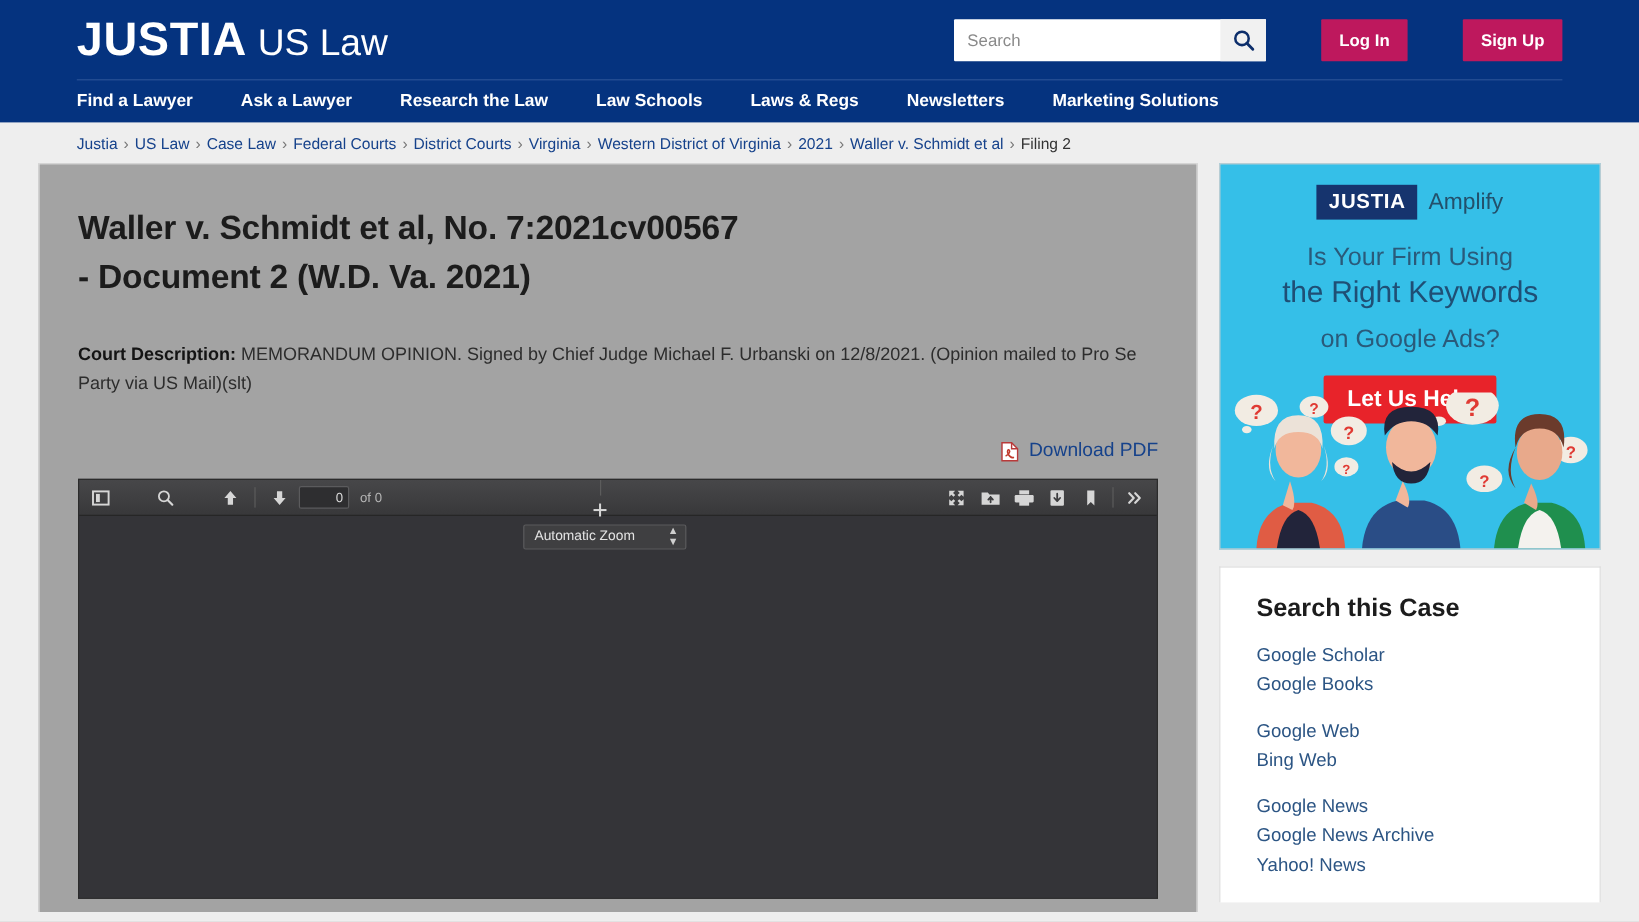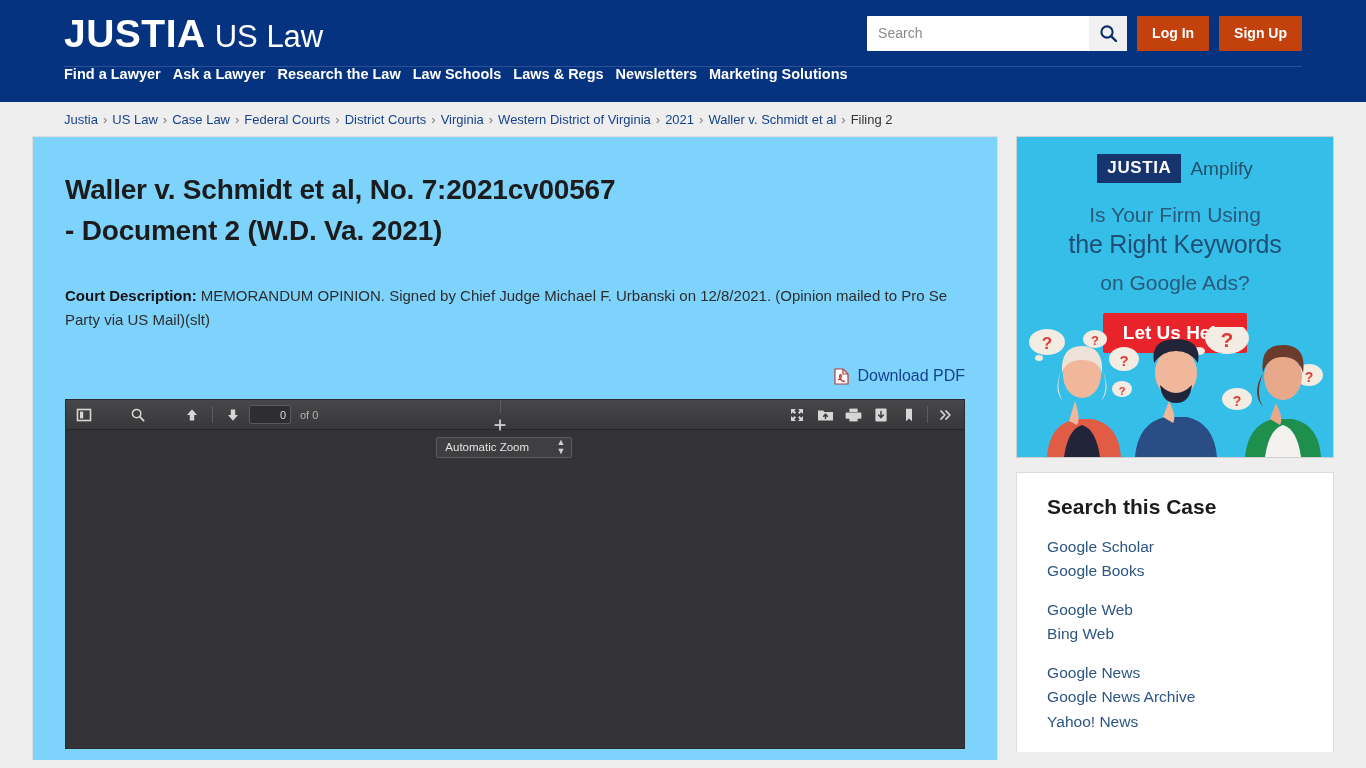--- a/index.html
+++ b/index.html
@@ -74,41 +74,42 @@
     cursor: pointer;
     display: flex;
     align-items: center;
     justify-content: center;
   }
   .search-btn svg { display:block; }
   .hdr-btn {
     height: 35px;
     min-width: 68px;
     padding: 0 15px;
-    background: #c2410c;
+    background: #be185d;
     color: #ffffff;
     border: 0;
     font-size: 14px;
     font-weight: bold;
     font-family: "Liberation Sans", sans-serif;
     cursor: pointer;
     border-radius: 1px;
+    margin-left: 36px;
   }
   .nav-sep {
     position: absolute;
     left: 64px; right: 64px;
     top: 66px;
     height: 1px;
     background: #2a5196;
   }
   .main-nav {
     height: 36px;
     display: flex;
-    align-items: flex-start;
-    gap: 12px;
+    align-items: center;
+    gap: 40px;
     padding: 0 64px;
   }
   .main-nav a {
     color: #ffffff;
     font-size: 14.5px;
     font-weight: bold;
     text-decoration: none;
     white-space: nowrap;
   }
 
@@ -129,21 +130,21 @@
 
   
   .page-wrap {
     display: flex;
     gap: 18px;
     padding: 0 32px 0 32px;
     align-items: flex-start;
   }
   .content-card {
     width: 972px;
-    background: #7dd3fc;
+    background: #a3a3a3;
     border: 1px solid #dcdcdc;
     border-bottom: none;
     padding: 32px 32px 0 32px;
     min-height: 624px;
   }
   .doc-title {
     font-size: 28px;
     line-height: 1.48;
     font-weight: bold;
     color: #1c1c1c;

